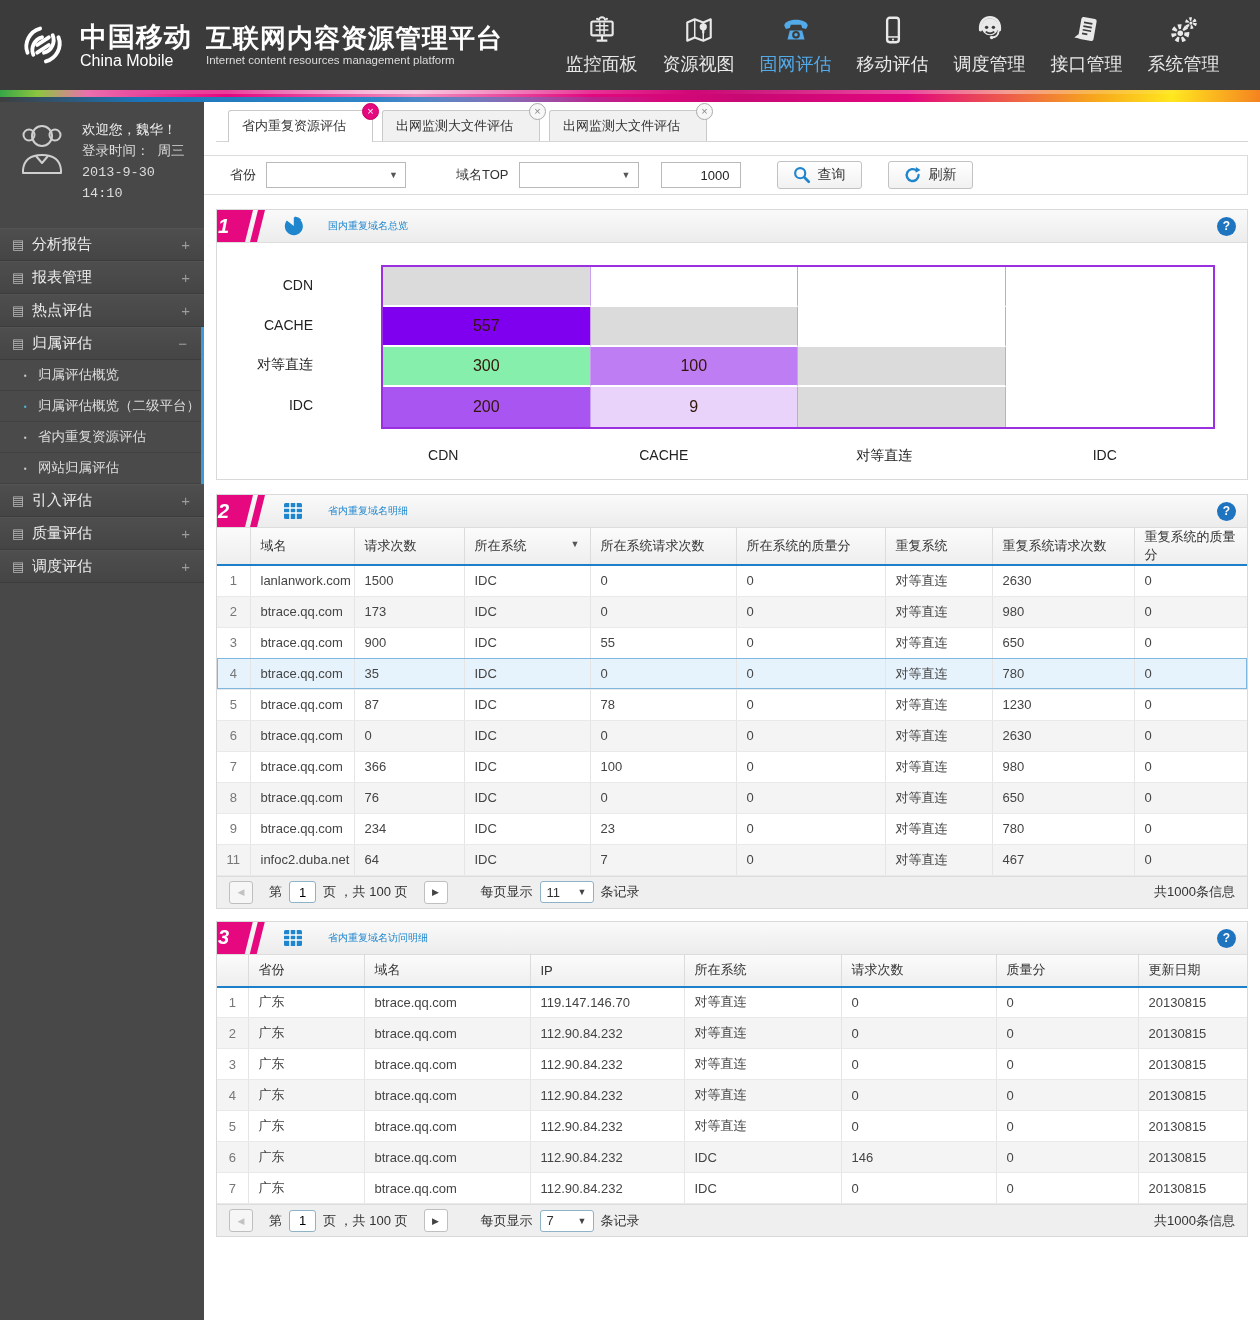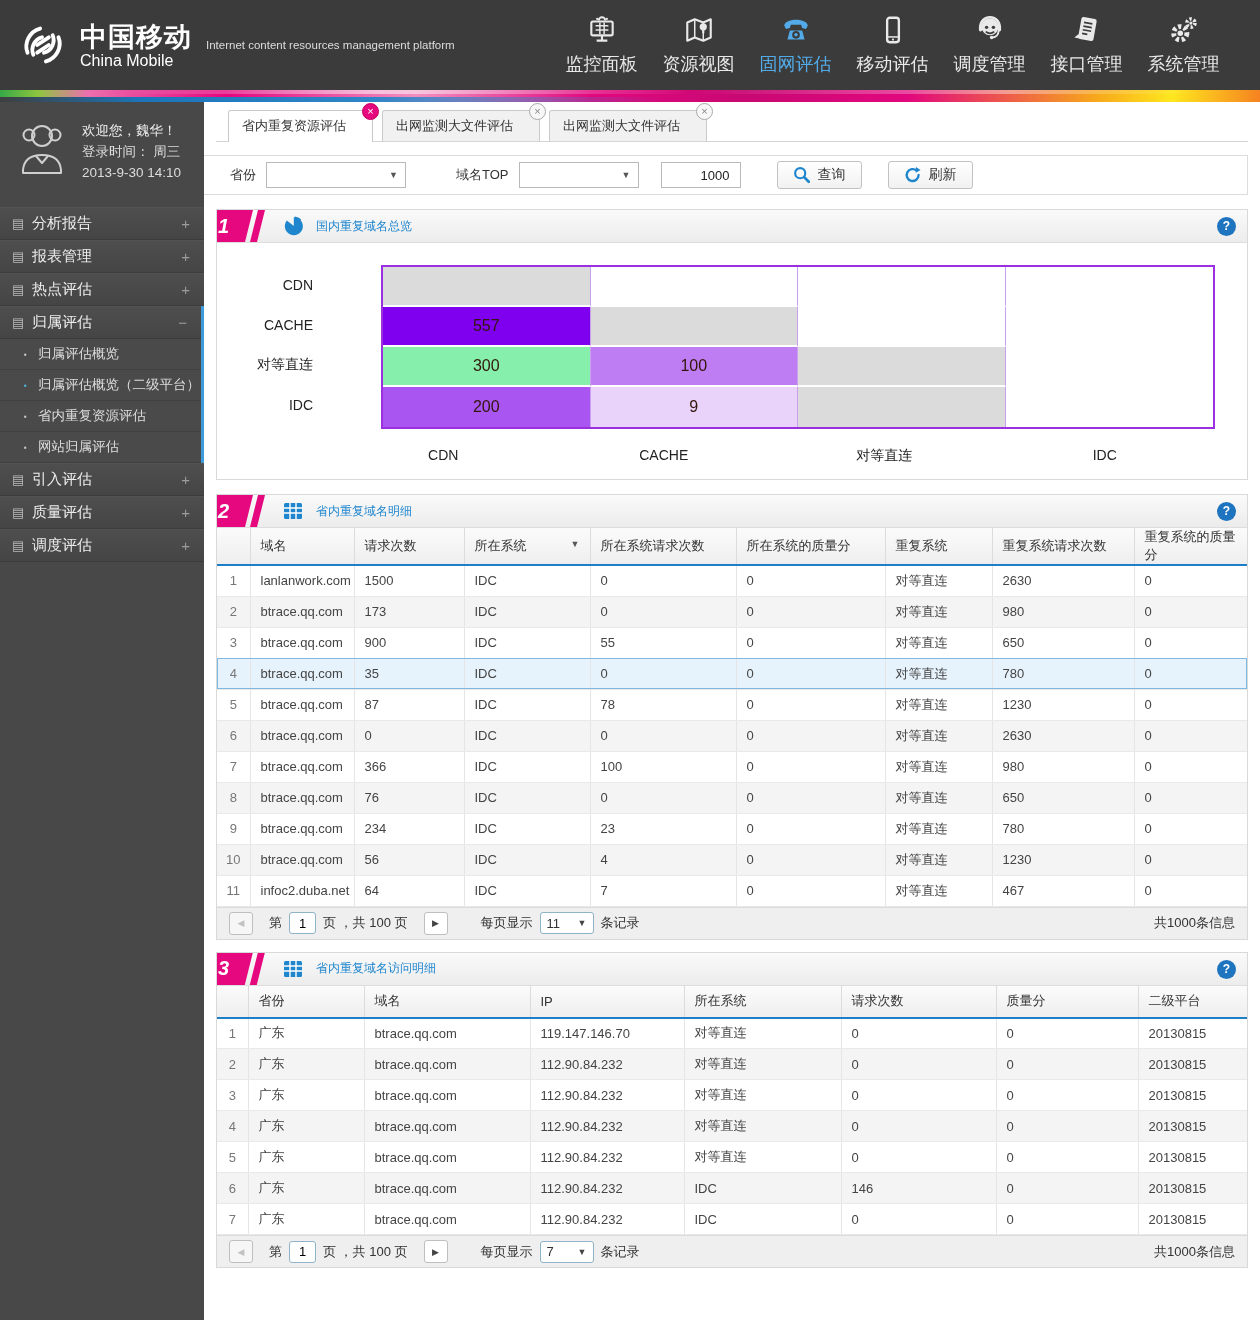--- a/index.html
+++ b/index.html
@@ -29,21 +29,21 @@
   }
   .ribbon:after { content:""; position:absolute; left:0; bottom:0; height:5px; width:70%;
     background:linear-gradient(90deg,#3e3e3e 0%,#1b75bb 16%,#2e86c8 42%,rgba(46,134,200,0) 75%); }
   .ribbon:before { content:""; position:absolute; left:0; top:0; height:4px; width:100%;
     background:linear-gradient(90deg,rgba(255,255,255,.0) 10%,rgba(255,255,255,.55) 30%,rgba(255,255,255,0) 55%,rgba(255,255,255,.4) 80%,rgba(255,255,255,0) 95%); }
   
   .layout { display:flex; align-items:stretch; height:1218px; }
   .sidebar { width:204px; background:#484848; flex:none; }
   .content { flex:1; padding:0 12px 0 12px; }
   
-  .user { display:flex; padding:16px 10px 14px 16px; }
+  .user { display:flex; padding:16px 10px 14px 16px;font-family:Liberation Mono, monospace; }
   .avatar { width:52px; height:58px; flex:none; }
   .user-info { margin-left:14px; color:#dcdcdc; font-size:13.5px; line-height:21px; padding-top:2px;}
   .user-info .hello { color:#eee; }
   .menu { margin-top:10px; }
   .mi { height:33px; display:flex; align-items:center; padding:0 14px 0 12px;
         border-top:1px solid #535353; border-bottom:1px solid #3c3c3c;
         background:linear-gradient(#4e4e4e,#454545); cursor:pointer; }
   .mi .mi-doc { color:#b9b9b9; font-size:13px; width:20px; }
   .mi .mi-label { color:#ececec; font-size:15px; }
   .mi .mi-exp { margin-left:auto; color:#9c9c9c; font-size:15px; }
@@ -76,21 +76,21 @@
   .btn svg { width:18px; height:18px; }
   
   .panel { border:1px solid #d9d9d9; margin-top:14px; background:#fff; }
   .panel-hd { height:33px; background:linear-gradient(#fafafa,#ececec); border-bottom:1px solid #ddd;
               display:flex; align-items:center; position:relative; overflow:hidden; }
   .badge { height:33px; width:46px; background:#e5087e; transform:skewX(-14deg); transform-origin:100% 0;
            margin-left:-10px; flex:none; display:flex; align-items:center; justify-content:center; }
   .badge span { transform:skewX(14deg); color:#fff; font-size:20px; font-style:italic; font-weight:bold; padding-right:4px;}
   .badge-stripe { height:33px; width:7px; background:#e5087e; transform:skewX(-14deg); transform-origin:100% 0; margin-left:5px; flex:none;}
   .panel-hd .hicon { margin-left:18px; width:20px; height:20px; flex:none;}
-  .panel-title { color:#1f86ce; font-size:12px; margin-left:13px; }
+  .panel-title { color:#1f86ce; font-size:10px; margin-left:25px; }
   .help { position:absolute; right:11px; top:7px; width:19px; height:19px; border-radius:50%; background:#1f74c0;
           color:#fff; font-size:12px; font-weight:bold; text-align:center; line-height:19px; cursor:pointer;}
   
   .chart { padding:22px 32px 14px 12px; }
   .matrix-row { display:flex; }
   .mlabels { width:104px; flex:none; }
   .mlabel { height:40px; display:flex; align-items:center; justify-content:flex-end; padding-right:20px; font-size:14px; color:#222;}
   .mgrid { flex:1; border:2px solid #9b30e0; display:grid; grid-template-columns:repeat(4,1fr);margin-left:48px; }
   .mcell { height:40px; border-right:1px solid #c9a0ee; border-bottom:2px solid #ffffff; display:flex; align-items:center;
            justify-content:center; font-size:16px; color:#33160a; background:#fff;}
@@ -139,20 +139,21 @@
         <path d="M40 20c3 7-1 16-9 18"></path>
         <path d="M24 30l12-8"></path>
           <path d="M24 38l12-8"></path>
       </g>
     </svg>
     <div class="brand-cn">
       <div class="cn">中国移动</div>
       <div class="en">China Mobile</div>
     </div>
     <div class="brand-title">
+      <div class="t">互联网内容资源管理平台</div>
       <div class="s">Internet content resources management platform</div>
     </div>
   </div>
   <div class="nav">
     <div class="nav-item">
       <svg viewBox="0 0 30 30" fill="none" stroke="currentColor">
         <path d="M12 6a3 3 0 0 1 6 0" stroke-width="1.8"></path>
           <circle cx="10.5" cy="4.5" r="1.1" fill="currentColor" stroke="none"></circle>
           <circle cx="19.5" cy="4.5" r="1.1" fill="currentColor" stroke="none"></circle>
         <rect x="5" y="7" width="20" height="13" rx="1.5" stroke-width="2"></rect>
@@ -535,31 +536,20 @@
               <td>btrace.qq.com</td>
               <td>234</td>
               <td>IDC</td>
               <td>23</td>
               <td>0</td>
               <td>对等直连</td>
               <td>780</td>
               <td>0</td>
             </tr>
 
-            <tr>
-              <td class="num">10</td>
-              <td>btrace.qq.com</td>
-              <td>56</td>
-              <td>IDC</td>
-              <td>4</td>
-              <td>0</td>
-              <td>对等直连</td>
-              <td>1230</td>
-              <td>0</td>
-            </tr>
 
             <tr>
               <td class="num">11</td>
               <td>infoc2.duba.net</td>
               <td>64</td>
               <td>IDC</td>
               <td>7</td>
               <td>0</td>
               <td>对等直连</td>
               <td>467</td>
@@ -611,21 +601,21 @@
         </colgroup>
         <thead>
           <tr>
             <th></th>
             <th>省份</th>
             <th>域名</th>
             <th>IP</th>
             <th>所在系统</th>
             <th>请求次数</th>
             <th>质量分</th>
-            <th>二级平台</th>
+            <th>更新日期</th>
           </tr>
         </thead>
         <tbody>
 
             <tr>
               <td class="num">1</td>
               <td>广东</td>
               <td>btrace.qq.com</td>
               <td>119.147.146.70</td>
               <td>对等直连</td>

